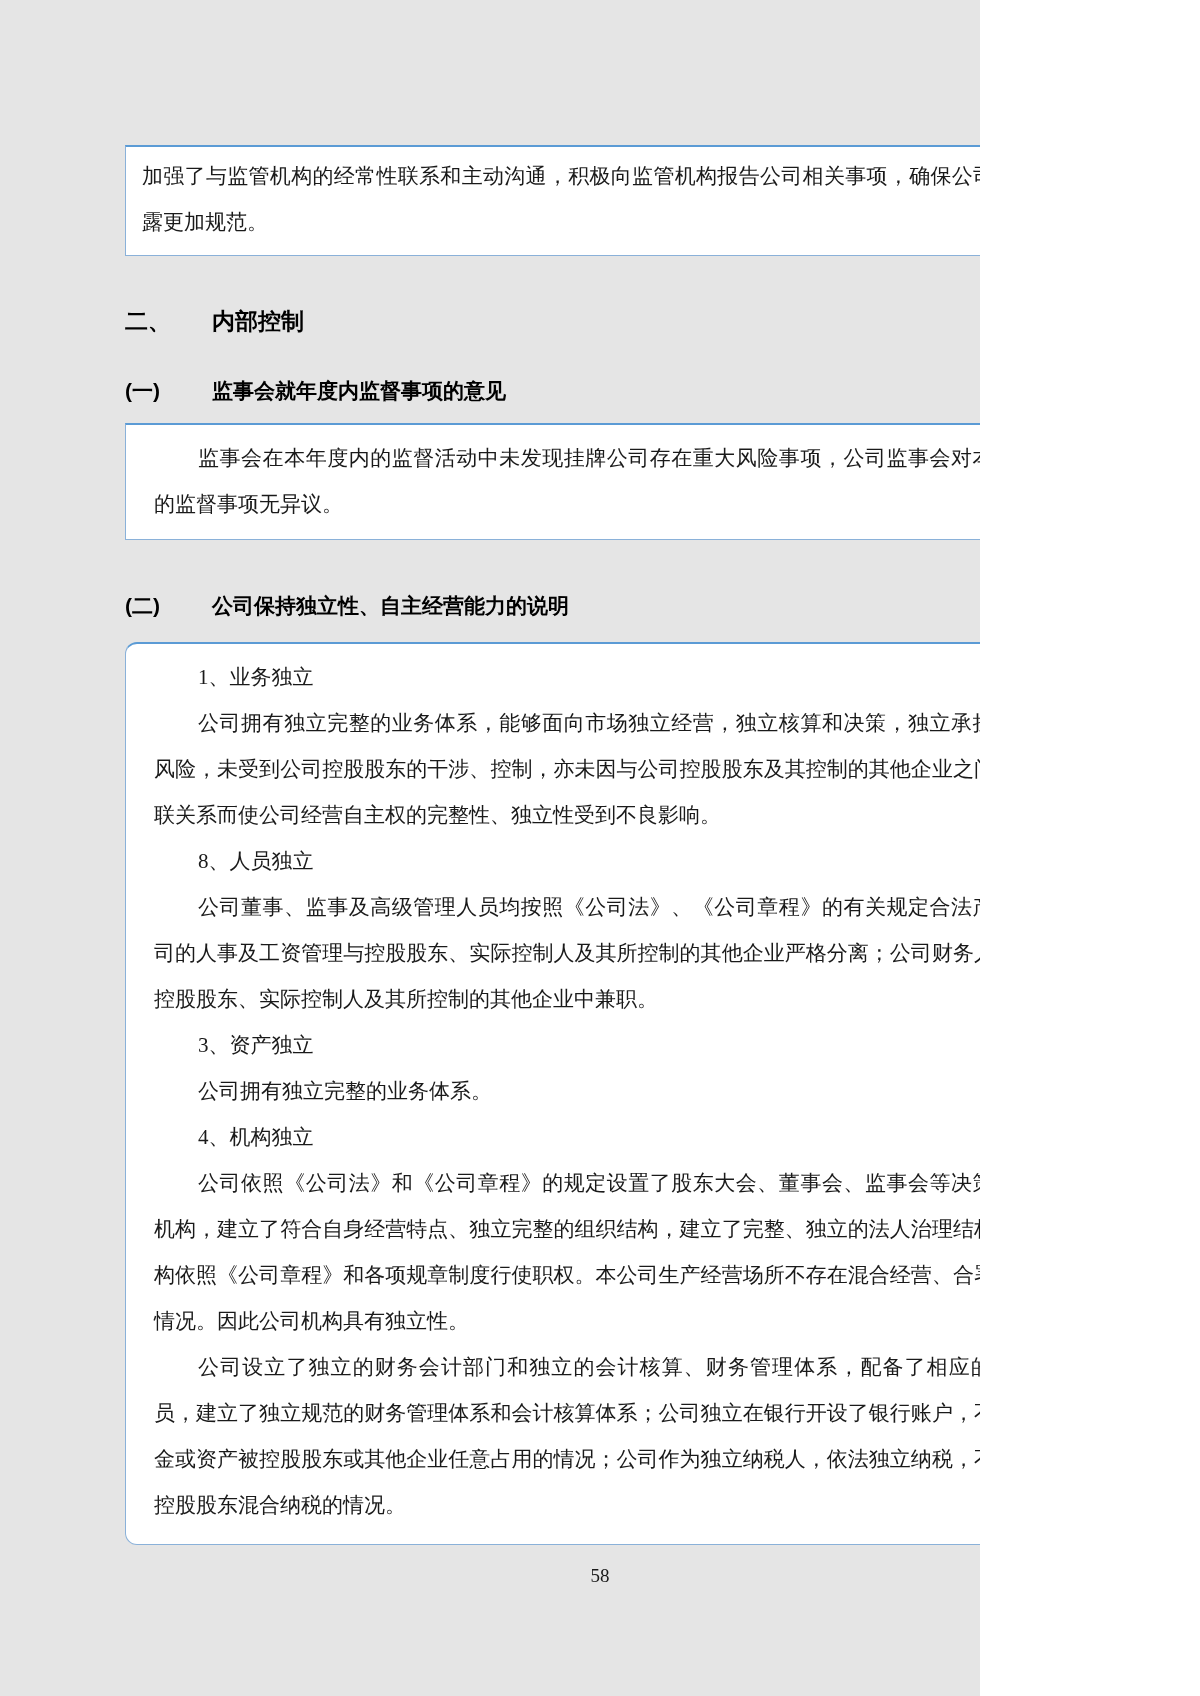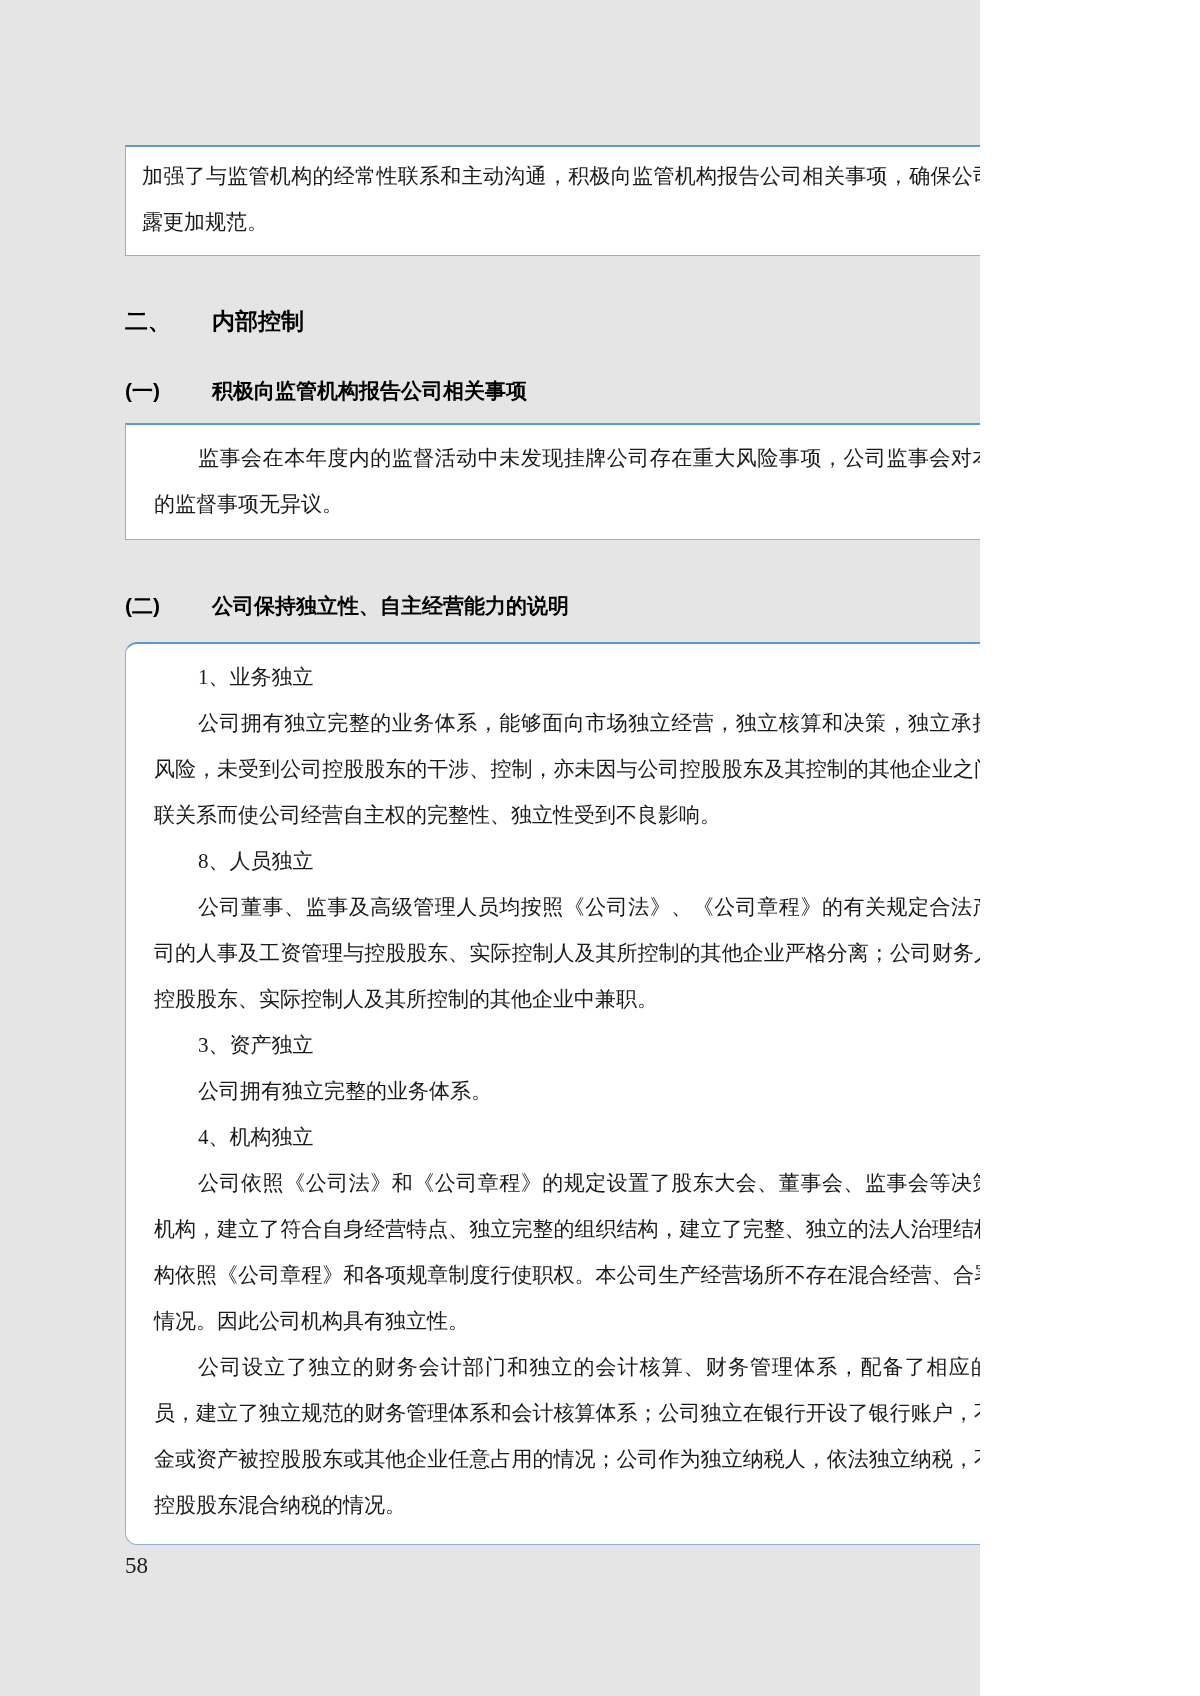--- a/index.html
+++ b/index.html
@@ -53,22 +53,23 @@
     font-weight: bold;
     font-size: 21px;
     color: #000000;
   }
   .h2-row .h-num { width: 87px; flex: 0 0 87px; font-weight: bold; }
   .h2-a { margin-top: 40px; }
   .box-supervision { margin-top: 18px; padding-top: 10px; padding-bottom: 12px; }
   .h2-b { margin-top: 52px; }
   .box-independence { margin-top: 22px; padding-top: 10px; padding-bottom: 16px; border-radius: 12px; }
   .page-number {
-    margin-top: 8px;
-    font-size: 23px;
+    margin-top: 20px;
+    text-align: center;
+    font-size: 19px;
     color: #1a1a1a;
     font-family: "Liberation Serif", "DejaVu Serif", serif;
   }
 </style>
 </head>
 <body>
 
 <div class="page">
   <div class="content">
 
@@ -76,21 +77,21 @@
       <p class="noindent">加强了与监管机构的经常性联系和主动沟通，积极向监管机构报告公司相关事项，确保公司信息披露更加规范。</p>
     </div>
 
     <div class="h1-row">
       <span class="h-num">二、</span>
       <span class="h-title">内部控制</span>
     </div>
 
     <div class="h2-row h2-a">
       <span class="h-num">(一)</span>
-      <span class="h-title">积极向监管机构报告公司相关事项</span>
+      <span class="h-title">监事会就年度内监督事项的意见</span>
     </div>
 
     <div class="text-box box-supervision">
       <p class="indent">监事会在本年度内的监督活动中未发现挂牌公司存在重大风险事项，公司监事会对本年度内的监督事项无异议。</p>
     </div>
 
     <div class="h2-row h2-b">
       <span class="h-num">(二)</span>
       <span class="h-title">公司保持独立性、自主经营能力的说明</span>
     </div>

